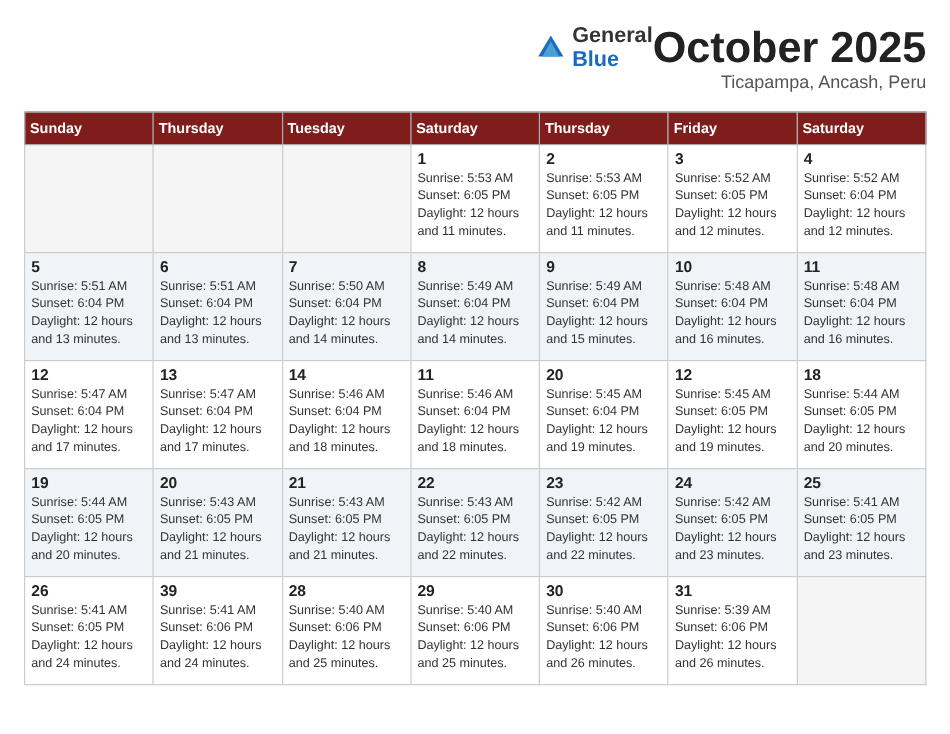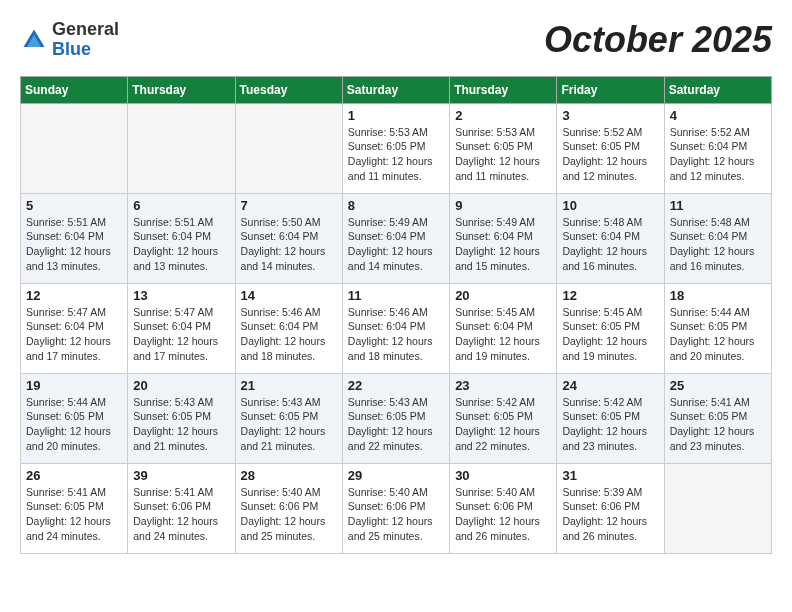--- a/index.html
+++ b/index.html
@@ -5,21 +5,21 @@
     * { box-sizing: border-box; margin: 0; padding: 0; }
     body {
       font-family: Arial, sans-serif;
       background: #fff;
       width: 792px;
       min-height: 612px;
       padding: 20px;
     }
     .header-section {
       display: flex;
-      justify-content: space-between;
+      justify-content: flex-end;
       align-items: flex-start;
       margin-bottom: 16px;
     }
     .logo {
       display: flex;
       align-items: center;
       gap: 4px;
     }
     .logo-text {
       font-size: 18px;
@@ -27,39 +27,38 @@
       line-height: 1.1;
     }
     .logo-general { color: #333; }
     .logo-blue { color: #1a6bbf; }
     .logo-icon {
       width: 28px;
       height: 28px;
     }
     .title-block {
       text-align: right;
-      font-style: italic;
     }
     .month-title {
       font-size: 36px;
       font-weight: bold;
       color: #222;
       line-height: 1.1;
     }
     .location {
       font-size: 15px;
       color: #555;
     }
     .calendar {
       width: 100%;
       border-collapse: collapse;
       font-size: 11px;
     }
     .calendar thead th {
-      background-color: #15803d;
+      background-color: #7f1d1d;
       color: #fff;
       padding: 6px 4px;
       text-align: left;
       font-size: 12px;
       font-weight: bold;
       border: 1px solid #aaa;
     }
     .calendar tbody td {
       border: 1px solid #ccc;
       vertical-align: top;
@@ -97,20 +96,21 @@
       <polygon points="20,5 35,30 5,30" fill="#1a6bbf"></polygon>
       <polygon points="20,12 30,30 10,30" fill="#4a9fd4"></polygon>
     </svg>
     <div class="logo-text">
       <span class="logo-general">General</span><br>
       <span class="logo-blue">Blue</span>
     </div>
   </div>
   <div class="title-block">
     <div class="month-title">October 2025</div>
+    <div class="location">Ticapampa, Ancash, Peru</div>
   </div>
 </div>
 
 <table class="calendar">
   <thead>
     <tr>
     <th>Sunday</th>
         <th>Thursday</th>
         <th>Tuesday</th>
         <th>Saturday</th>

